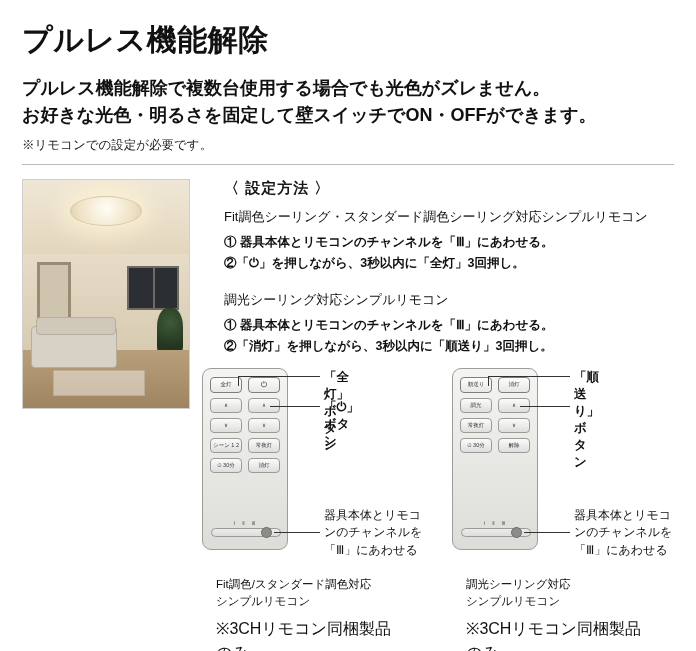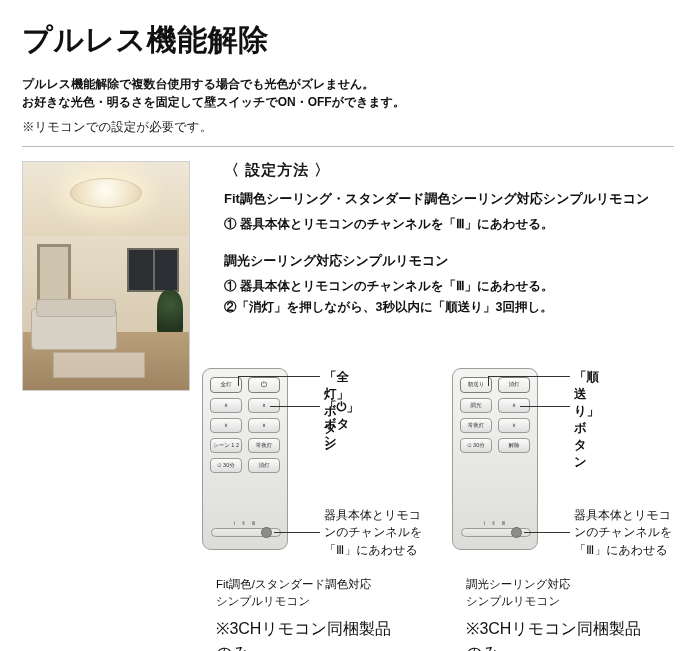--- a/index.html
+++ b/index.html
@@ -14,21 +14,21 @@
   .page { position: relative; width: 696px; height: 651px; padding: 16px 22px 0 22px; }
 
   .title {
     font-size: 30px;
     font-weight: bold;
     letter-spacing: 0.5px;
     margin: 4px 0 14px 0;
     color: #111;
   }
   .lead {
-    font-size: 12px;
+    font-size: 18px;
     font-weight: bold;
     line-height: 1.5;
     color: #111;
     margin: 0 0 8px 0;
   }
   .note {
     font-size: 12.5px;
     color: #222;
     margin: 8px 0 10px 0;
   }
@@ -90,21 +90,21 @@
   .ph-table {
     position: absolute; left: 30px; top: 190px; width: 92px; height: 26px;
     background: rgba(255,255,255,0.45); border: 1px solid #b9ad95;
   }
 
   .content-col { flex: 1 1 auto; margin-left: 16px; }
   .section-title {
     font-size: 15px; font-weight: bold; margin: 0 0 10px 0; letter-spacing: 1px;
   }
   .sub-head {
-    font-size: 13px; font-weight: bold; margin: 4px 0 6px 0; color: #111;
+    font-size: 13px; font-weight: normal; margin: 4px 0 6px 0; color: #111;
   }
   .sub-head.second { margin-top: 18px; }
   .step {
     font-size: 12.5px; line-height: 1.6; margin: 0 0 1px 0; color: #111; font-weight: bold;
   }
 
   
   .remotes { position: absolute; left: 22px; top: 368px; width: 652px; height: 275px; }
   .remote-block { position: absolute; top: 0; }
   .remote-block.left { left: 180px; }
@@ -186,20 +186,21 @@
         <div class="ph-sofa"></div>
         <div class="ph-table"></div>
       </div>
     </div>
 
     <div class="content-col">
       <div class="section-title">〈 設定方法 〉</div>
 
       <div class="sub-head">Fit調色シーリング・スタンダード調色シーリング対応シンプルリモコン</div>
       <div class="step">① 器具本体とリモコンのチャンネルを「Ⅲ」にあわせる。</div>
+      <div class="step">②「⏻」を押しながら、3秒以内に「全灯」3回押し。</div>
 
       <div class="sub-head second">調光シーリング対応シンプルリモコン</div>
       <div class="step">① 器具本体とリモコンのチャンネルを「Ⅲ」にあわせる。</div>
       <div class="step">②「消灯」を押しながら、3秒以内に「順送り」3回押し。</div>
     </div>
   </div>
 
   <div class="remotes">
 
     <div class="remote-block left">

